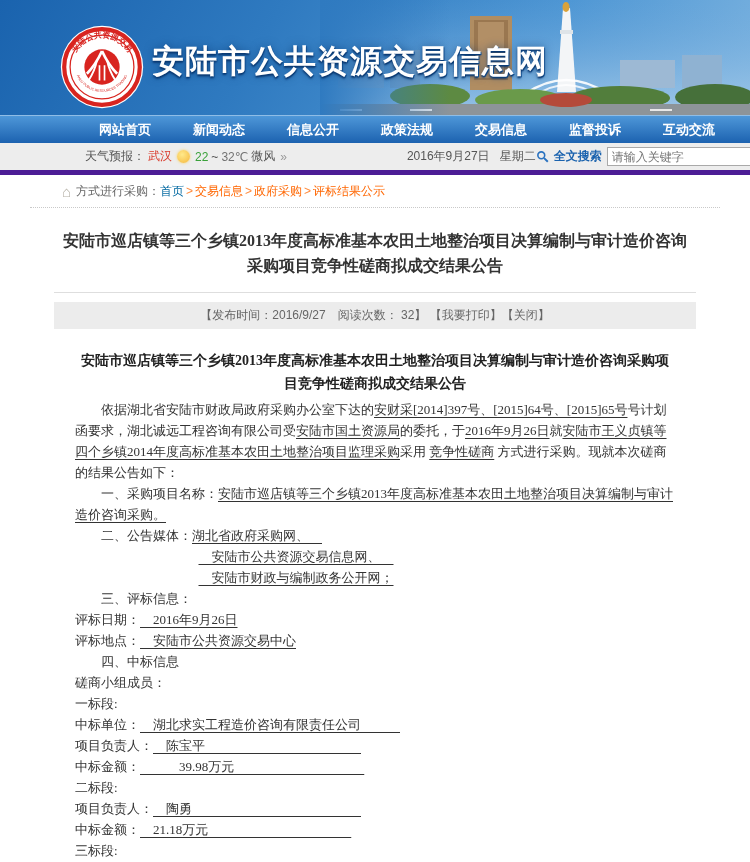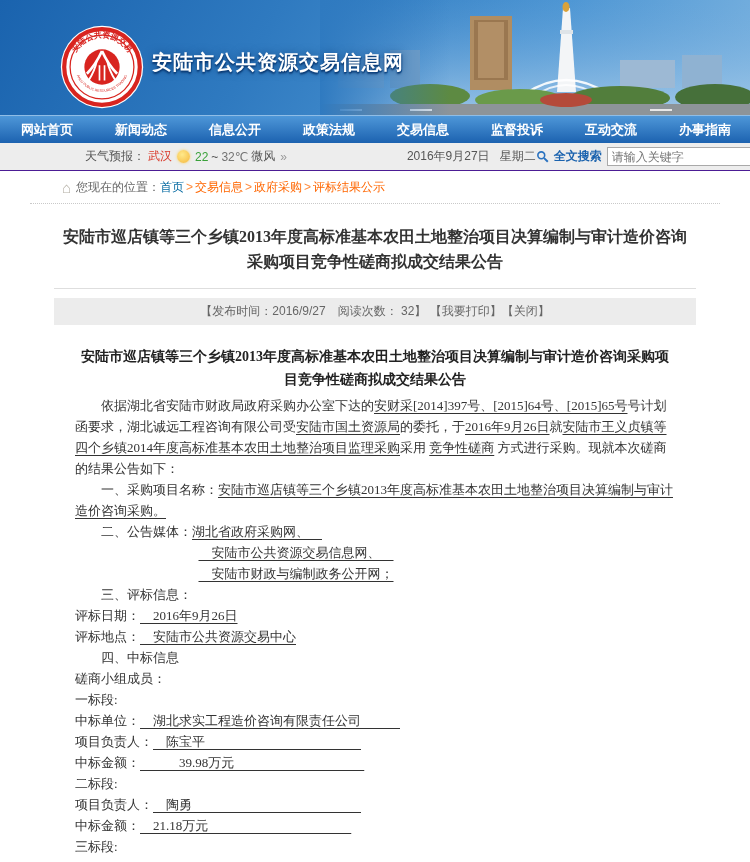--- a/index.html
+++ b/index.html
@@ -3,31 +3,31 @@
 <meta charset="utf-8">
 <style>
   html,body{margin:0;padding:0;background:#fff;}
   .page{width:750px;min-height:862px;font-family:"Liberation Sans","DejaVu Sans",sans-serif;position:relative;background:#fff;}
 
   
   .header{position:relative;height:115px;overflow:hidden;
     background:linear-gradient(120deg,#1a63ae 0%,#2f7ac0 35%,#4f97d4 70%,#7db4e0 100%);}
   .city{position:absolute;right:0;top:0;width:430px;height:115px;}
   .seal{position:absolute;left:60px;top:25px;width:84px;height:84px;}
-  .site-title{position:absolute;left:152px;top:40px;font-size:20px;font-weight:bold;color:#fff;
+  .site-title{position:absolute;left:152px;top:40px;font-size:32px;font-weight:bold;color:#fff;
     letter-spacing:1px;white-space:nowrap;
-    text-shadow:0 2px 2px rgba(8,54,110,.95),0 0 8px rgba(8,54,110,.6),1px 1px 0 #1a5fa5;margin-top:9px;}
+    text-shadow:0 2px 2px rgba(8,54,110,.95),0 0 8px rgba(8,54,110,.6),1px 1px 0 #1a5fa5;}
 
   
   .nav{height:27px;background:linear-gradient(#4e97d8,#1c62b0);border-top:1px solid #8fbde6;
-    display:flex;align-items:center;}
+    display:flex;align-items:center;padding-left:78px;}
   .nav a{color:#fff;font-weight:bold;font-size:13px;text-decoration:none;padding:0 21px;white-space:nowrap;}
 
   
-  .infobar{height:27px;background:#ededed;border-bottom:1px solid #4c1d95;display:flex;align-items:center;
+  .infobar{height:27px;background:#ededed;border-bottom:5px solid #4c1d95;display:flex;align-items:center;
     font-size:12px;color:#555;}
   .weather{margin-left:85px;display:flex;align-items:center;gap:3px;white-space:nowrap;}
   .city-red{color:#d93a2b;}
   .sun{display:inline-block;width:13px;height:13px;border-radius:50%;
     background:radial-gradient(circle at 40% 35%,#ffe98a,#f5b73c);box-shadow:0 0 3px #f8d46a;margin:0 2px;}
   .t-low{color:#3aa13a;} .t-high{color:#737373;}
   .wind-arrow{color:#999;margin-left:2px;}
   .datebox{margin-left:120px;white-space:nowrap;}
   .searchbox{margin-left:auto;margin-right:14px;display:flex;align-items:center;gap:5px;}
   .mag{width:13px;height:13px;}
@@ -157,21 +157,21 @@
         <line x1="10" y1="10" x2="14.5" y2="14.5" stroke="#2a72c0" stroke-width="2.4"></line>
       </svg>
       <span class="search-label">全文搜索</span>
       <input type="text" placeholder="请输入关键字" style="">
 
     </div>
   </div>
 
   <div class="breadcrumb">
     <span class="home-ico">⌂</span>
-    <span>您现在的位置：</span>
+    <span>方式进行采购：</span>
     <a class="bc-home" style="color:#0369a1;text-decoration:none;">首页</a>
     <span><span class="sep">&gt;</span><a class="bc-link" href="#">交易信息</a><span class="sep">&gt;</span><a class="bc-link" href="#">政府采购</a><span class="sep">&gt;</span><a class="bc-link" href="#">评标结果公示</a></span>
   </div>
   <div class="dotted"></div>
 
   <div class="page-title">安陆市巡店镇等三个乡镇2013年度高标准基本农田土地整治项目决算编制与审计造价咨询采购项目竞争性磋商拟成交结果公告</div>
   <div class="title-rule"></div>
 
   <div class="meta">
     <span>【发布时间：2016/9/27　阅读次数： 32】</span>

